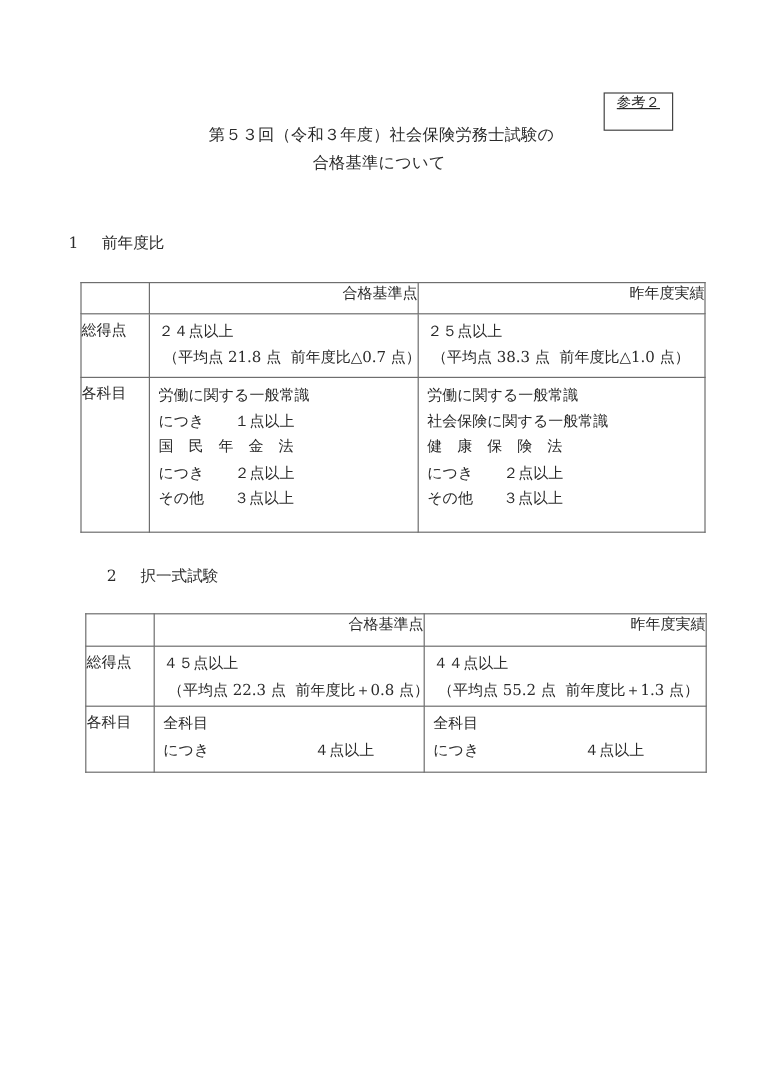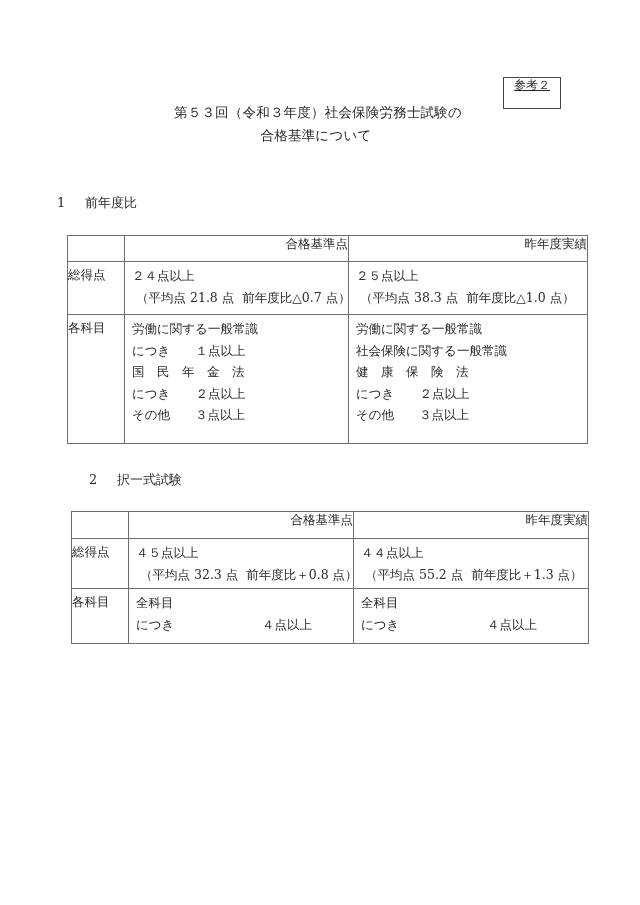--- a/index.html
+++ b/index.html
@@ -140,21 +140,21 @@
       <tr class="hdr" style="height:27px">
     <td></td>
     <td>合格基準点</td>
     <td>昨年度実績</td>
   </tr>
   <tr style="height:50px">
     <td class="rowlbl">総得点</td>
     <td>
       <div class="cell-lines">
         <div class="ln">４５点以上</div>
-        <div class="ln paren">（平均点 32.3 点  前年度比＋0.8 点）</div>
+        <div class="ln paren">（平均点 22.3 点  前年度比＋0.8 点）</div>
       </div>
     </td>
     <td>
       <div class="cell-lines">
         <div class="ln">４４点以上</div>
         <div class="ln paren">（平均点 55.2 点  前年度比＋1.3 点）</div>
       </div>
     </td>
   </tr>
   <tr style="height:55px">

